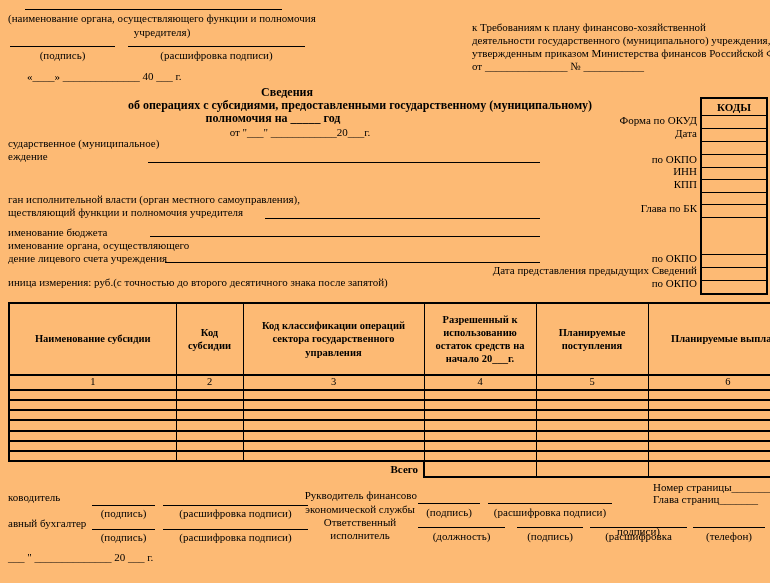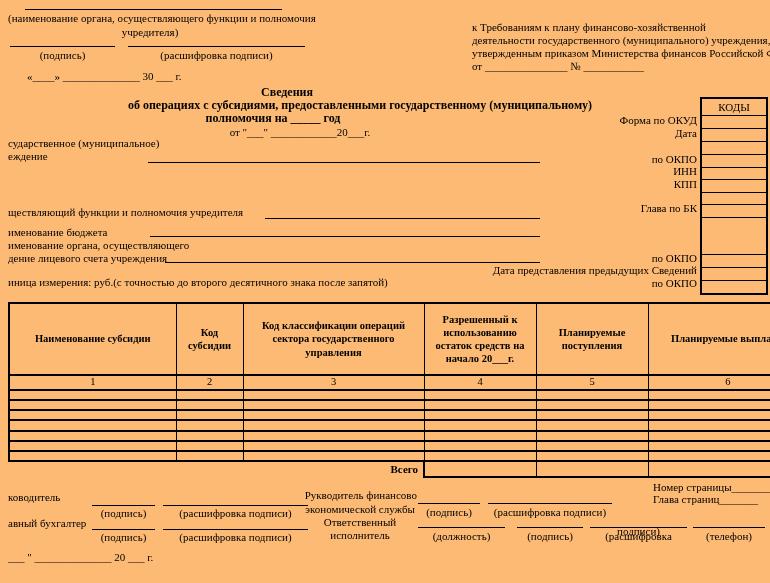--- a/index.html
+++ b/index.html
@@ -11,47 +11,47 @@
   .abs{position:absolute;white-space:nowrap;}
   .wrap{white-space:normal;}
   .ctr{text-align:center;}
   .rt{text-align:right;}
   .b{font-weight:bold;}
   .rule{position:absolute;height:0;border-bottom:1px solid #000;}
   
   .codes{position:absolute;left:700px;top:97px;width:64px;border:2px solid #000;}
   .codes .cbox{border-top:1px solid #000;box-sizing:border-box;}
   .codes .cbox:first-child{border-top:none;}
-  .codes .chead{display:flex;align-items:center;justify-content:center;font-weight:normal;}
+  .codes .chead{display:flex;align-items:center;justify-content:center;font-weight:bold;}
   .clabel{position:absolute;right:73px;text-align:right;white-space:nowrap;}
   
   table.main{
     position:absolute;left:8px;top:302px;width:799px;height:160px;
     border-collapse:collapse;table-layout:fixed;border:2px solid #000;
   }
   table.main th,table.main td{border:1px solid #000;padding:0 2px;overflow:hidden;}
   table.main th{height:70px;font-weight:bold;font-size:10.5px;vertical-align:middle;text-align:center;border-bottom:2px solid #000;line-height:1.25;}
   table.main tr.nums td{height:13px;text-align:center;font-size:10.5px;border-bottom:2px solid #000;}
   table.main tr.data td{border-top:2px solid #000;}
   .total-strip{position:absolute;left:423px;top:462px;width:384px;height:14px;display:flex;border-left:2px solid #000;border-bottom:2px solid #000;}
   .total-strip .tcell{box-sizing:border-box;border-right:1px solid #000;height:100%;}
 </style>
 </head>
 <body>
 
 <div class="page">
 
   <div class="rule" style="left:25px;top:9px;width:257px;"></div>
   <div class="abs ctr" style="left:8px;top:12px;width:300px;">(наименование органа, осуществляющего функции и полномочия</div>
-  <div class="abs ctr" style="left:0;top:26px;width:300px;font-family:Liberation Serif, serif;">учредителя)</div>
+  <div class="abs ctr" style="left:12px;top:26px;width:300px;font-family:Liberation Serif, serif;">учредителя)</div>
   <div class="rule" style="left:10px;top:46px;width:105px;"></div>
   <div class="rule" style="left:128px;top:46px;width:177px;"></div>
   <div class="abs ctr" style="left:10px;top:49px;width:105px;">(подпись)</div>
   <div class="abs ctr" style="left:128px;top:49px;width:177px;">(расшифровка подписи)</div>
-  <div class="abs" style="left:27px;top:70px;">«____» ______________ 30 ___ г.</div>
+  <div class="abs" style="left:27px;top:70px;">«____» ______________ 40 ___ г.</div>
 
   <div class="abs" style="left:472px;top:21px;">к Требованиям к плану финансово-хозяйственной</div>
   <div class="abs" style="left:472px;top:34px;">деятельности государственного (муниципального) учреждения,</div>
   <div class="abs" style="left:472px;top:47px;">утвержденным приказом Министерства финансов Российской Федерации</div>
   <div class="abs" style="left:472px;top:60px;">от _______________ № ___________</div>
 
   <div class="abs ctr b" style="left:107px;top:86px;width:360px;font-size:12px;">Сведения</div>
   <div class="abs ctr b" style="left:110px;top:99px;width:500px;font-size:12px;">об операциях с субсидиями, предоставленными государственному (муниципальному)</div>
   <div class="abs ctr b" style="left:93px;top:112px;width:360px;font-size:12px;">полномочия на _____ год</div>
   <div class="abs ctr" style="left:120px;top:126px;width:360px;">от "___" ____________20___г.</div>
@@ -77,20 +77,21 @@
   <div class="clabel" style="top:165px;">ИНН</div>
   <div class="clabel" style="top:178px;">КПП</div>
   <div class="clabel" style="top:202px;">Глава по БК</div>
   <div class="clabel" style="top:252px;">по ОКПО</div>
   <div class="clabel" style="top:264px;">Дата представления предыдущих Сведений</div>
   <div class="clabel" style="top:277px;">по ОКПО</div>
 
   <div class="abs" style="left:8px;top:137px;">сударственное (муниципальное)</div>
   <div class="abs" style="left:8px;top:150px;">еждение</div>
   <div class="rule" style="left:148px;top:162px;width:392px;"></div>
+  <div class="abs" style="left:8px;top:193px;">ган исполнительной власти (орган местного самоуправления),</div>
   <div class="abs" style="left:8px;top:206px;">ществляющий функции и полномочия учредителя</div>
   <div class="rule" style="left:265px;top:218px;width:275px;"></div>
   <div class="abs" style="left:8px;top:226px;">именование бюджета</div>
   <div class="rule" style="left:150px;top:236px;width:390px;"></div>
   <div class="abs" style="left:8px;top:252px;">дение лицевого счета учреждения</div>
   <div class="abs" style="left:8px;top:239px;">именование органа, осуществляющего</div>
   <div class="rule" style="left:165px;top:262px;width:375px;"></div>
   <div class="abs" style="left:8px;top:276px;">иница измерения: руб.(с точностью до второго десятичного знака после запятой)</div>
 
   <table class="main">

